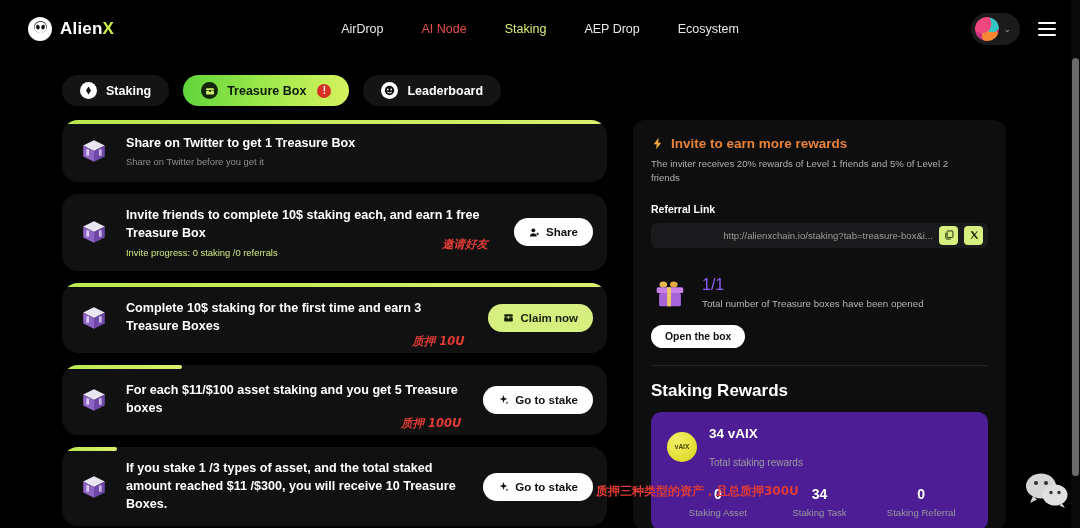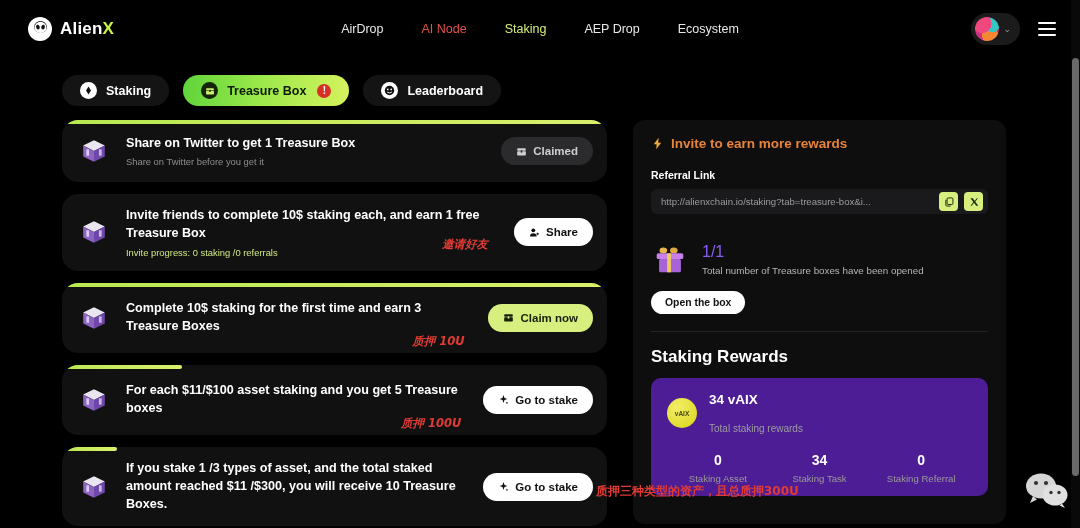--- a/index.html
+++ b/index.html
@@ -120,21 +120,21 @@
   .invite-head{
     display:flex;align-items:center;gap:7px;
     font-size:13.5px;font-weight:700;color:#e8833a;
   }
   .invite-desc{
     font-size:9.6px;color:#b0b0b0;line-height:1.45;margin-top:6px;max-width:300px;
   }
   .field-label{ font-size:10.5px;font-weight:700;color:#fff;margin-top:18px; }
   .link-row{
     margin-top:8px;display:flex;align-items:center;gap:6px;
-    background:#1a1a1c;border-radius:6px;height:25px;padding:0 5px 0 10px;
+    background:#1a1a1c;border-radius:6px;height:25px;padding:0 5px 0 10px;text-align:right;
   }
   .link-text{
     flex:1 1 auto;min-width:0;overflow:hidden;white-space:nowrap;
     font-size:9.6px;color:#9c9c9c;text-overflow:ellipsis;
   }
   .mini-btn{
     width:19px;height:19px;border-radius:4px;background:#d6ef7e;
     display:flex;align-items:center;justify-content:center;
     font-size:10px;font-weight:700;color:#1a2408;flex:0 0 auto;cursor:pointer;
   }
@@ -273,28 +273,20 @@
             <path d="M8 14 20 20v12L8 26Z" fill="#8d63c4"></path>
             <path d="M32 14 20 20v12l12-6Z" fill="#6e47a8"></path>
             <rect x="11.5" y="18.2" width="3" height="7" fill="#d9cdf0"></rect>
             <rect x="25.5" y="18.2" width="3" height="7" fill="#cbbae8"></rect>
           </svg>
       </span>
       <div class="task-body">
         <div class="task-title">Share on Twitter to get 1 Treasure Box</div>
         <div class="task-sub">Share on Twitter before you get it</div>
       </div>
-      <button class="btn btn-claimed">
-        <svg width="11" height="11" viewBox="0 0 14 14">
-            <rect x="1.5" y="3" width="11" height="3" rx="1.2" fill="#cfcfcf"></rect>
-            <rect x="1.5" y="6.6" width="11" height="5.4" rx="1" fill="#cfcfcf"></rect>
-            <rect x="6" y="5.4" width="2" height="3" fill="#2b2b2d"></rect>
-          </svg>
-        <span>Claimed</span>
-      </button>
     </div>
 
     <div class="task" style="min-height:76px">
       <div class="progress" style="width:0%"></div>
       <span class="box-ico">
         <svg width="36" height="36" viewBox="0 0 40 40">
             <path d="M8 14 20 8 32 14 20 20Z" fill="#e9e6f2"></path>
             <path d="M8 14 20 20v12L8 26Z" fill="#8d63c4"></path>
             <path d="M32 14 20 20v12l12-6Z" fill="#6e47a8"></path>
             <rect x="11.5" y="18.2" width="3" height="7" fill="#d9cdf0"></rect>
@@ -391,20 +383,21 @@
 
   <div class="right-col">
     <div class="panel">
 
       <div class="invite-head">
         <svg width="13" height="13" viewBox="0 0 14 14">
             <path d="M8.2 0.7 3 7.9h3.1L5.6 13.3 11 6.1H7.8Z" fill="#f0a93c"></path>
           </svg>
         <span>Invite to earn more rewards</span>
       </div>
+      <div class="invite-desc">The inviter receives 20% rewards of Level 1 friends and 5% of Level 2 friends</div>
 
       <div class="field-label">Referral Link</div>
       <div class="link-row">
         <span class="link-text">http://alienxchain.io/staking?tab=treasure-box&amp;i...</span>
         <span class="mini-btn">
           <svg width="10" height="10" viewBox="0 0 14 14">
               <rect x="4.3" y="1.3" width="8.2" height="9.2" rx="1.4" fill="none" stroke="#1a2408" stroke-width="1.3"></rect>
               <path d="M2.6 4v7.3c0 .8.6 1.4 1.4 1.4h5.3" fill="none" stroke="#1a2408" stroke-width="1.3"></path>
             </svg>
         </span>

